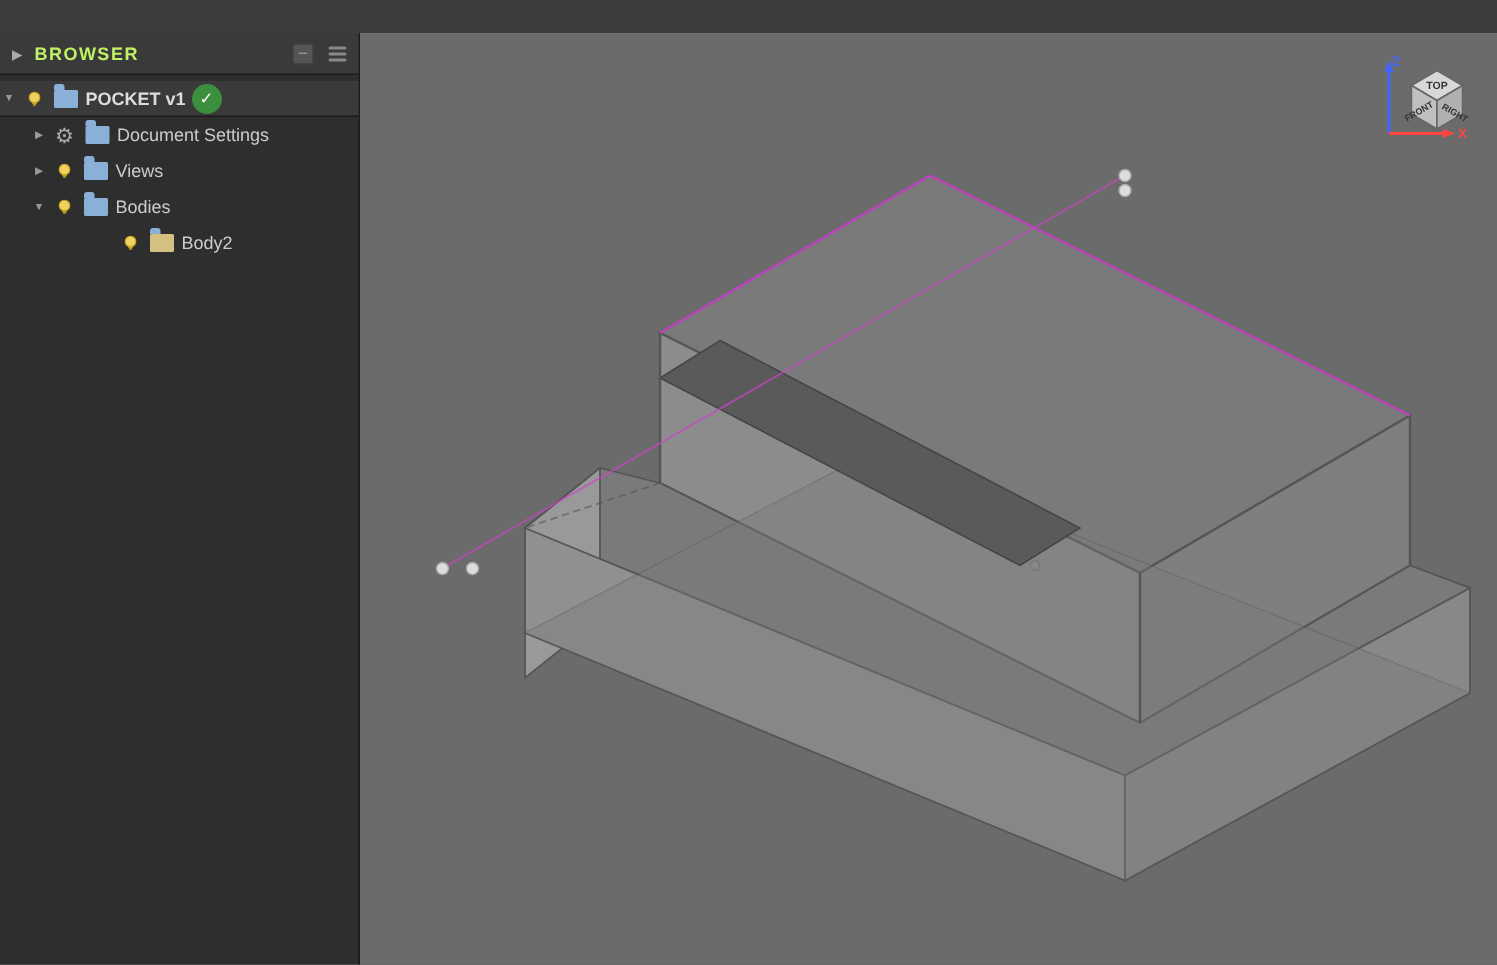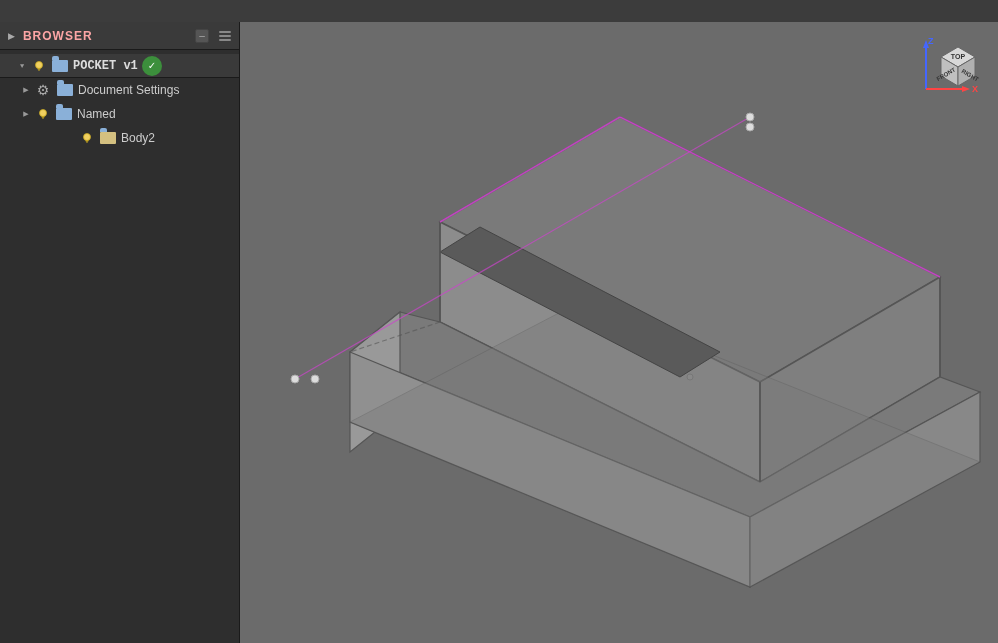--- a/index.html
+++ b/index.html
@@ -42,21 +42,21 @@
       background: #3a3a3a;
       border-bottom: 1px solid #1a1a1a;
       padding: 4px 8px;
       display: flex;
       align-items: center;
       gap: 6px;
       height: 28px;
     }
 
     .browser-title {
-      color: #fca5a5;
+      color: #bef264;
       font-size: 12px;
       font-weight: bold;
       letter-spacing: 1px;
     }
 
     .browser-collapse-btn {
       width: 14px;
       height: 14px;
       background: #555;
       border: 1px solid #444;
@@ -79,21 +79,21 @@
       align-items: center;
       height: 24px;
       padding-left: 8px;
       cursor: pointer;
       color: #cccccc;
       font-size: 12px;
       user-select: none;
       position: relative;
     }
 
-    .tree-item.level-0 { padding-left: 16px; font-family: Liberation Mono, monospace; }
+    .tree-item.level-0 { padding-left: 0; }
     .tree-item.level-1 { padding-left: 20px; }
     .tree-item.level-3 { padding-left: 64px; }
 
     .expand-arrow {
       width: 12px;
       height: 12px;
       display: flex;
       align-items: center;
       justify-content: center;
       margin-right: 2px;
@@ -271,23 +271,37 @@
       <div class="icon-bulb">
         <svg viewBox="0 0 14 14" fill="none">
           <circle cx="7" cy="6" r="3.5" fill="#f0d060" stroke="#c8a820" stroke-width="0.8"></circle>
           <rect x="5.5" y="9" width="3" height="1.5" rx="0.4" fill="#c8a820"></rect>
           <rect x="6" y="10.5" width="2" height="1" rx="0.3" fill="#c8a820"></rect>
         </svg>
       </div>
       <div class="icon-folder">
         <div class="folder-shape"></div>
       </div>
-      <span>Named</span>
-    </div>
-
+      <span>Views</span>
+    </div>
+
+    <div class="tree-item level-1">
+      <div class="expand-arrow expanded"></div>
+      <div class="icon-bulb">
+        <svg viewBox="0 0 14 14" fill="none">
+          <circle cx="7" cy="6" r="3.5" fill="#f0d060" stroke="#c8a820" stroke-width="0.8"></circle>
+          <rect x="5.5" y="9" width="3" height="1.5" rx="0.4" fill="#c8a820"></rect>
+          <rect x="6" y="10.5" width="2" height="1" rx="0.3" fill="#c8a820"></rect>
+        </svg>
+      </div>
+      <div class="icon-folder">
+        <div class="folder-shape"></div>
+      </div>
+      <span>Bodies</span>
+    </div>
 
     <div class="tree-item level-3">
       <div class="expand-arrow leaf"></div>
       <div class="icon-bulb">
         <svg viewBox="0 0 14 14" fill="none">
           <circle cx="7" cy="6" r="3.5" fill="#f0d060" stroke="#c8a820" stroke-width="0.8"></circle>
           <rect x="5.5" y="9" width="3" height="1.5" rx="0.4" fill="#c8a820"></rect>
           <rect x="6" y="10.5" width="2" height="1" rx="0.3" fill="#c8a820"></rect>
         </svg>
       </div>

